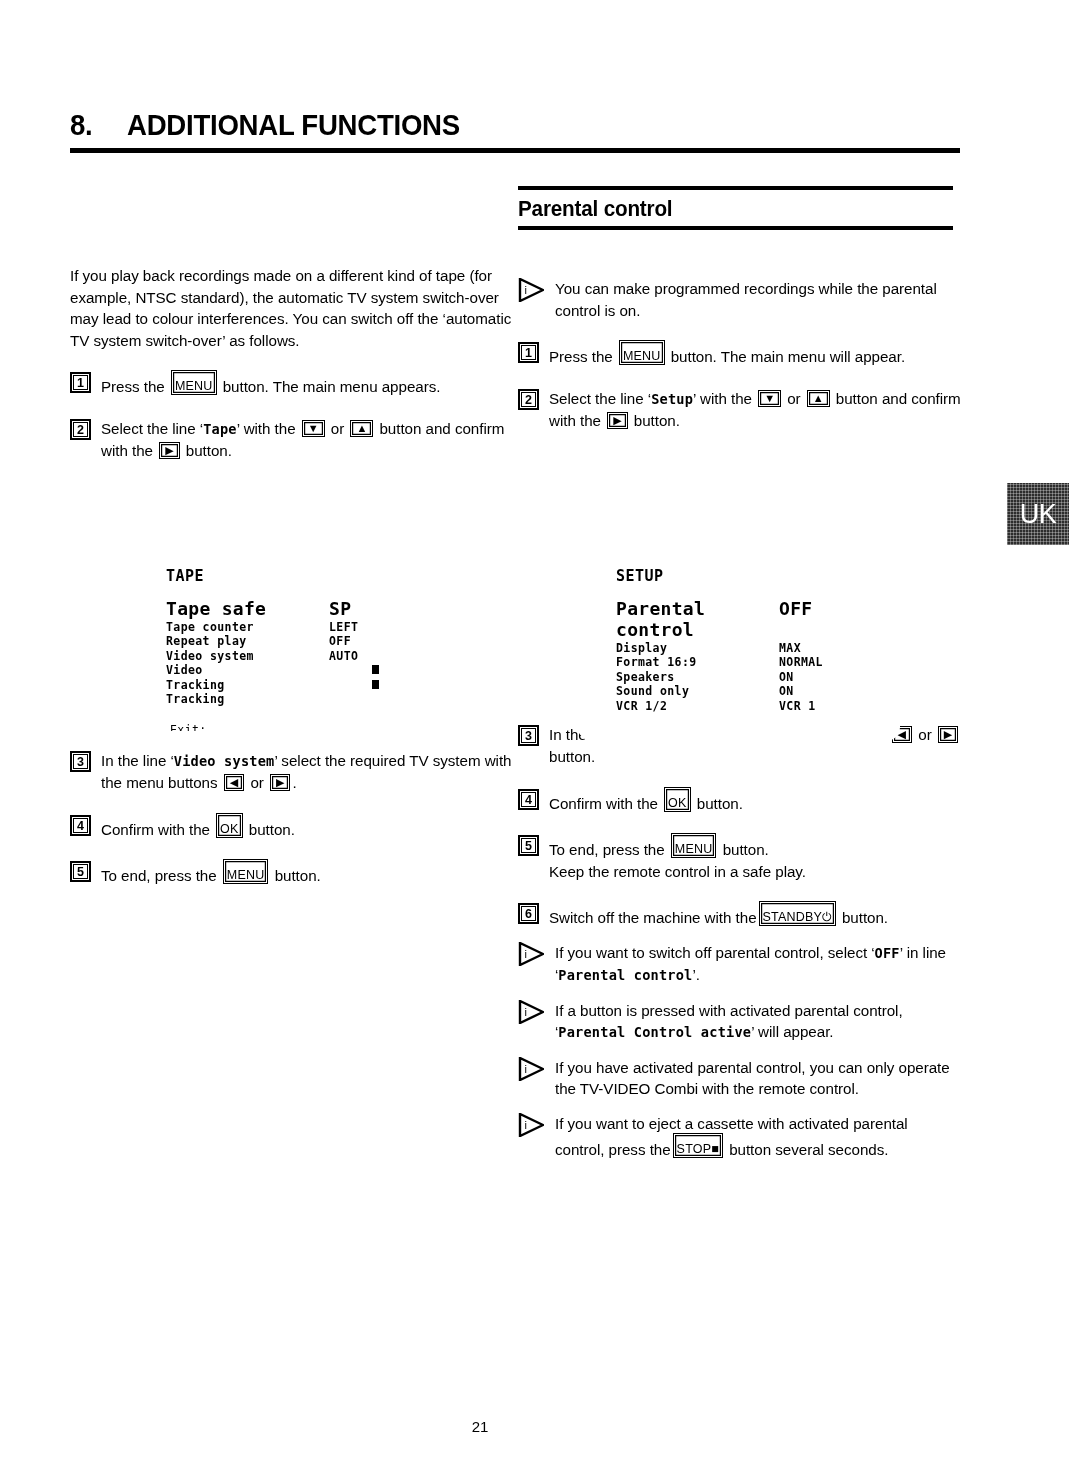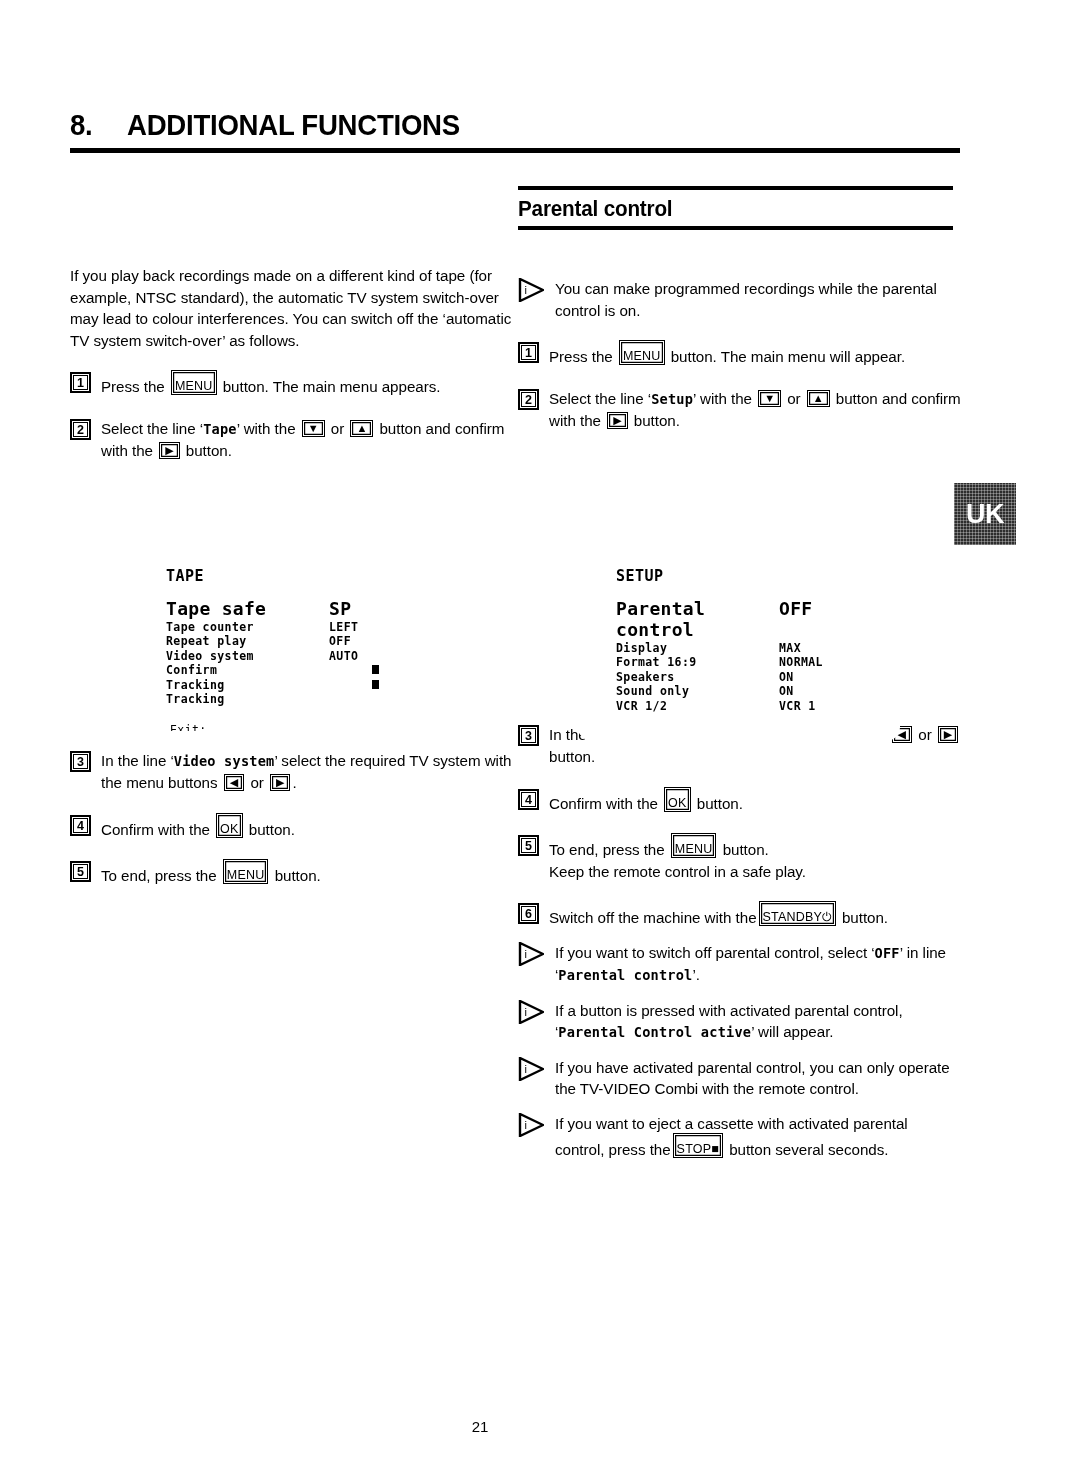--- a/index.html
+++ b/index.html
@@ -239,30 +239,30 @@
     font-weight: normal;
     font-size: 11.5px;
     line-height: 14.4px;
     letter-spacing: 0.4px;
     padding-left: 4px;
   }
 
   
   .uktab {
     position: absolute;
-    left: 954px;
+    left: 1007px;
     top: 483px;
     width: 62px;
     height: 62px;
     background-color: #2d2d2d;
     background-image:
       repeating-linear-gradient(0deg, rgba(255,255,255,0.30) 0 1px, rgba(0,0,0,0) 1px 3px),
       repeating-linear-gradient(90deg, rgba(255,255,255,0.30) 0 1px, rgba(0,0,0,0) 1px 3px);
     color: #ffffff;
-    font-weight: bold;
+    font-weight: normal;
     font-size: 27px;
     line-height: 62px;
     text-align: center;
     letter-spacing: -0.5px;
   }
 
   
   .pageno {
     position: absolute;
     left: 0;
@@ -508,21 +508,21 @@
         </div>
         <div class="osd-row">
           <span class="lbl">Repeat play</span>
           <span class="val">OFF</span>
         </div>
         <div class="osd-row">
           <span class="lbl">Video system</span>
           <span class="val">AUTO</span>
         </div>
         <div class="osd-row">
-          <span class="lbl">Confirm</span>
+          <span class="lbl">Video</span>
           <span class="val">
             <span class="slider">
               <span class="bar"></span>
               <span class="knob"></span>
             </span>
           </span>
         </div>
         <div class="osd-row">
           <span class="lbl">Tracking</span>
           <span class="val">

